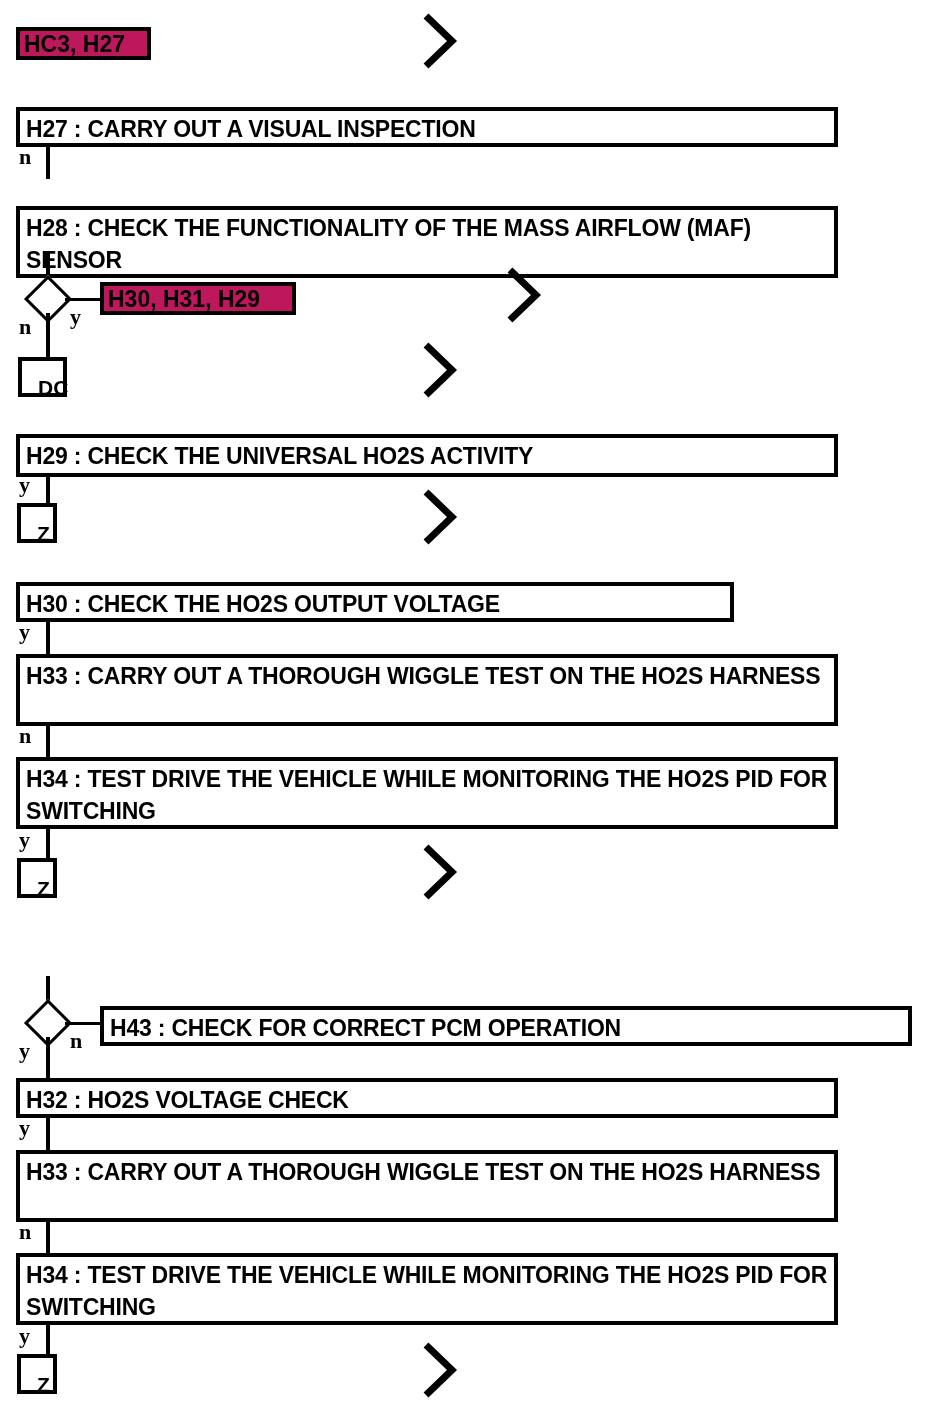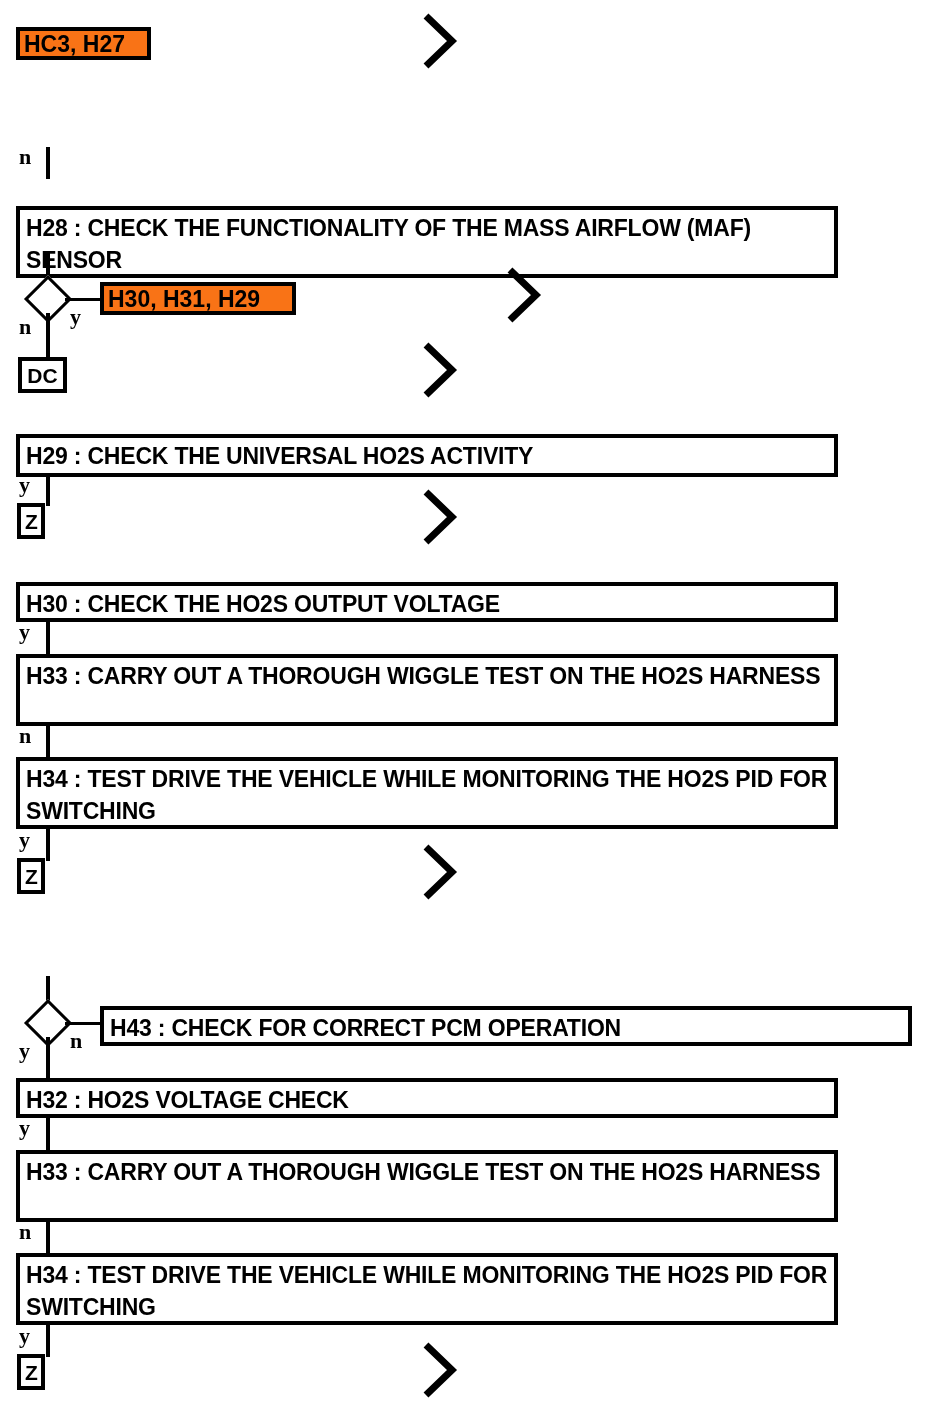--- a/index.html
+++ b/index.html
@@ -31,42 +31,42 @@
     letter-spacing: -0.2px;
     padding: 2px 0 2px 6px;
     white-space: pre-line;
     display: block;
   }
   
   .ref-box {
     position: absolute;
     box-sizing: border-box;
     border: 4px solid #000000;
-    background: #f97316;
+    background: #be185d;
     font-family: "Liberation Sans", sans-serif;
     font-weight: bold;
     font-size: 23px;
     line-height: 27px;
     color: #000000;
     padding: 0 4px;
     white-space: nowrap;
     text-align: left;
   }
   .term-box {
     position: absolute;
     box-sizing: border-box;
     border: 4px solid #000000;
     background: #ffffff;
     font-family: "Liberation Sans", sans-serif;
     font-weight: bold;
     font-size: 21px;
     line-height: 22px;
     color: #000000;
     text-align: center;
-    padding: 4px;
+    padding: 16px;
     white-space: nowrap;
   }
   
   .vline {
     position: absolute;
     background: #000000;
     width: 4px;
   }
   .hline {
     position: absolute;
@@ -111,20 +111,21 @@
 <div id="canvas">
 
   <div class="ref-box" style="left:16px; top:27px; width:135px; height:33px;">HC3, H27</div>
 
   <div class="chevron" style="left:418px; top:8px;">
     <svg width="46" height="66" viewBox="0 0 46 66" aria-hidden="true">
       <polyline points="8,8 34,33 8,58" fill="none" stroke="#000" stroke-width="7"></polyline>
     </svg>
   </div>
 
+  <div class="step-box" style="left:16px; top:107px; width:822px; height:40px;">H27 : CARRY OUT A VISUAL INSPECTION</div>
 
   <div class="vline" style="left:46px; top:147px; height:32px;"></div>
   <div class="branch-label" style="left:19px; top:146px;">n</div>
 
   <div class="step-box" style="left:16px; top:179px; width:822px; height:72px;margin-top:27px;">H28 : CHECK THE FUNCTIONALITY OF THE MASS AIRFLOW (MAF) SENSOR</div>
 
   <div class="vline" style="left:46px; top:251px; height:32px;"></div>
 
   <div class="diamond" style="left:31px; top:282px;"></div>
 
@@ -156,21 +157,21 @@
   <div class="branch-label" style="left:19px; top:474px;">y</div>
 
   <div class="term-box" style="left:17px; top:503px; width:28px; height:36px;">Z</div>
 
   <div class="chevron" style="left:418px; top:484px;">
     <svg width="46" height="66" viewBox="0 0 46 66" aria-hidden="true">
       <polyline points="8,8 34,33 8,58" fill="none" stroke="#000" stroke-width="7"></polyline>
     </svg>
   </div>
 
-  <div class="step-box" style="left:16px; top:582px; width:822px; height:40px;">H30 : CHECK THE HO2S OUTPUT VOLTAGE</div>
+  <div class="step-box" style="left:16px; top:582px; width:718px; height:40px;">H30 : CHECK THE HO2S OUTPUT VOLTAGE</div>
 
   <div class="vline" style="left:46px; top:622px; height:32px;"></div>
   <div class="branch-label" style="left:19px; top:621px;">y</div>
 
   <div class="step-box" style="left:16px; top:654px; width:822px; height:72px;">H33 : CARRY OUT A THOROUGH WIGGLE TEST ON THE HO2S HARNESS</div>
 
   <div class="vline" style="left:46px; top:726px; height:32px;"></div>
   <div class="branch-label" style="left:19px; top:725px;">n</div>
 
   <div class="step-box" style="left:16px; top:757px; width:822px; height:72px;">H34 : TEST DRIVE THE VEHICLE WHILE MONITORING THE HO2S PID FOR SWITCHING</div>

